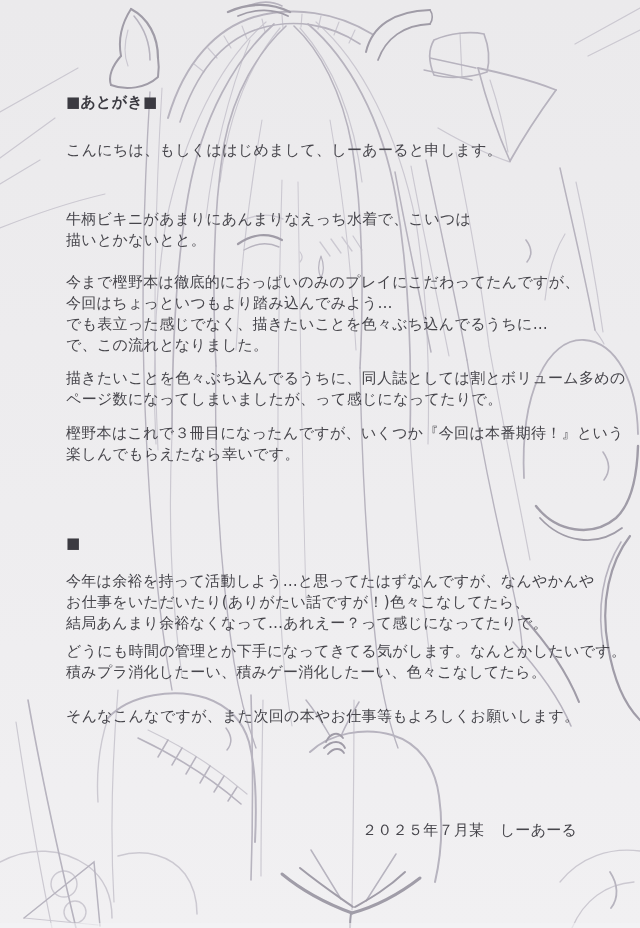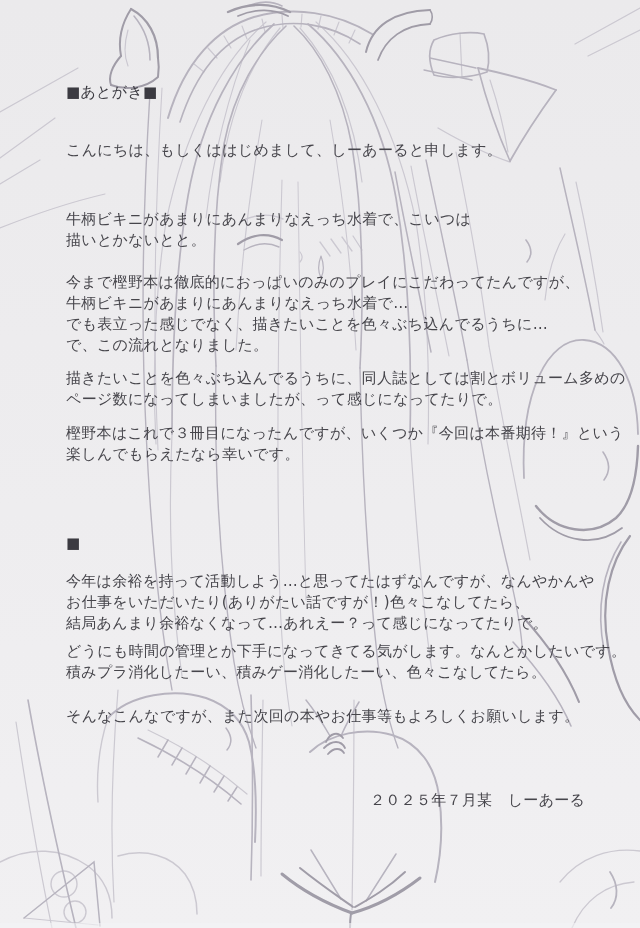--- a/index.html
+++ b/index.html
@@ -12,26 +12,26 @@
     position:relative;width:640px;height:928px;
     background:linear-gradient(180deg,#ebeaec 0%,#eeedef 55%,#f1f0f2 100%);
   }
   .sketch{position:absolute;inset:0;z-index:0;}
   .text-layer{position:absolute;inset:0;z-index:1;}
   .title,.para,.marker,.signature{
     position:absolute;left:66px;
     color:#46454b;font-size:15px;line-height:21px;
     font-weight:500;letter-spacing:.3px;
   }
-  .title{top:82px;color:#3b3a41;font-weight:400;}
+  .title{top:92px;color:#3b3a41;font-weight:700;}
   .marker{top:533px;color:#3b3a41;font-weight:600;}
   .line{white-space:pre;}
   .p0{top:140px}.p1{top:174px}.p2{top:209px}.p3{top:272px}
   .p4{top:368px}.p5{top:423px}.p6{top:571px}.p7{top:641px}.p8{top:706px}
-  .signature{top:790px;left:362px;white-space:pre;margin-left:8px;}
+  .signature{top:820px;left:362px;white-space:pre;}
 </style>
 </head>
 <body>
 
 <div class="page">
 
   <svg class="sketch" width="640" height="928" viewBox="0 0 640 928" fill="none" opacity="0.92">
 
     <g stroke="#c9c6cf" stroke-width="1.2" stroke-linecap="round" fill="none">
       <path d="M0,112 L78,68"></path>
@@ -174,21 +174,21 @@
 
     <div class="para p0">
       <div class="line">こんにちは、もしくははじめまして、しーあーると申します。</div>
     </div>
     <div class="para p2">
       <div class="line">牛柄ビキニがあまりにあんまりなえっち水着で、こいつは</div>
       <div class="line">描いとかないとと。</div>
     </div>
     <div class="para p3">
       <div class="line">今まで樫野本は徹底的におっぱいのみのプレイにこだわってたんですが、</div>
-      <div class="line">牛柄ビキニがあまりにあんまりなえっち水着で…</div>
+      <div class="line">今回はちょっといつもより踏み込んでみよう…</div>
       <div class="line">でも表立った感じでなく、描きたいことを色々ぶち込んでるうちに…</div>
       <div class="line">で、この流れとなりました。</div>
     </div>
     <div class="para p4">
       <div class="line">描きたいことを色々ぶち込んでるうちに、同人誌としては割とボリューム多めの</div>
       <div class="line">ページ数になってしまいましたが、って感じになってたりで。</div>
     </div>
     <div class="para p5">
       <div class="line">樫野本はこれで３冊目になったんですが、いくつか『今回は本番期待！』という</div>
       <div class="line">楽しんでもらえたなら幸いです。</div>

